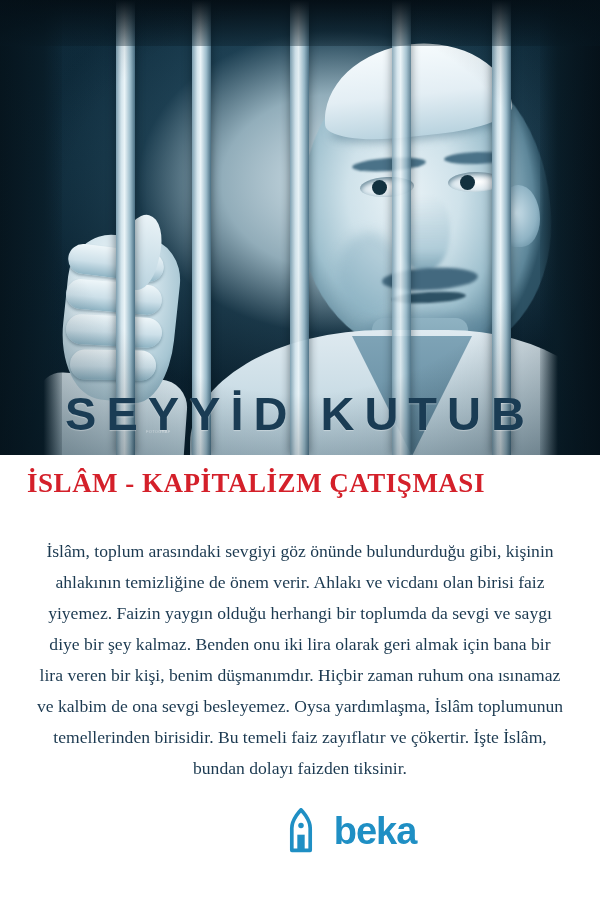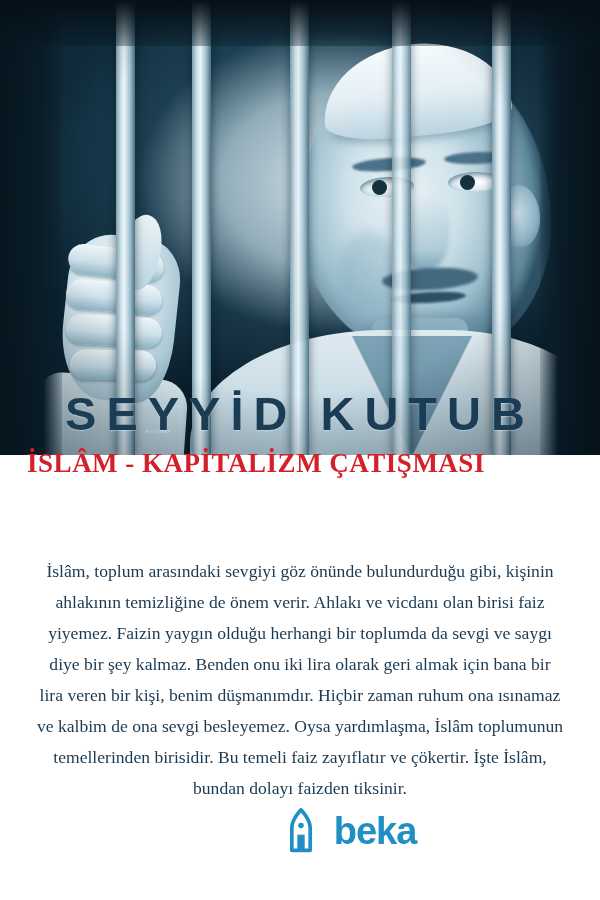--- a/index.html
+++ b/index.html
@@ -292,42 +292,41 @@
     font-weight: bold;
     font-size: 47px;
     letter-spacing: 10px;
     color: #1a3c54;
     text-shadow: 0 1px 1px rgba(255,255,255,0.35);
   }
 
   .subtitle {
     position: absolute;
     left: 0;
-    top: 448px;
+    top: 468px;
     width: 512px;
     text-align: center;
     font-family: "Liberation Serif", serif;
     font-weight: bold;
     font-size: 27px;
     letter-spacing: 0.5px;
     color: #d4202a;
   }
 
   
   .excerpt {
     position: absolute;
     left: 36px;
     top: 536px;
     width: 528px;
     text-align: center;
     font-family: "Liberation Serif", serif;
     font-size: 17.6px;
     line-height: 31px;
     color: #1b3950;
-    margin-top: 20px;
   }
 
   
   .logo {
     position: absolute;
     left: 0;
     bottom: 46px;
     width: 600px;
     display: flex;
     align-items: center;

